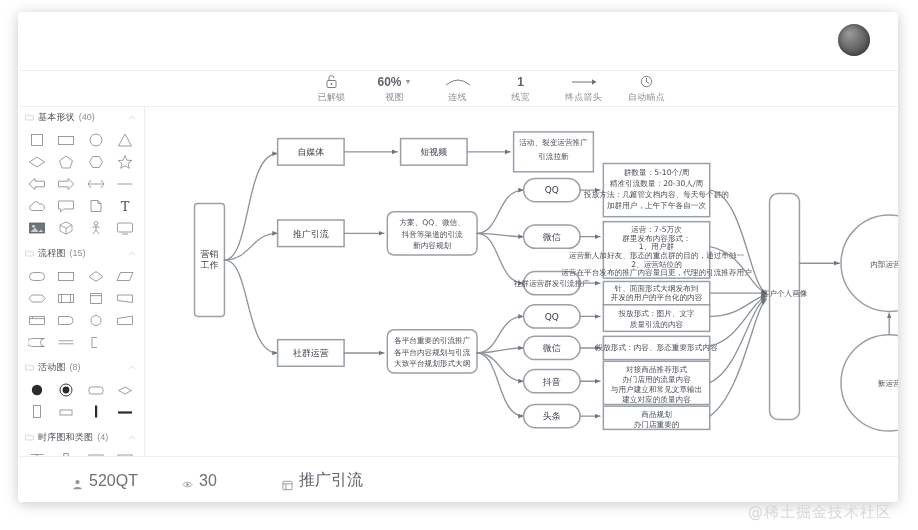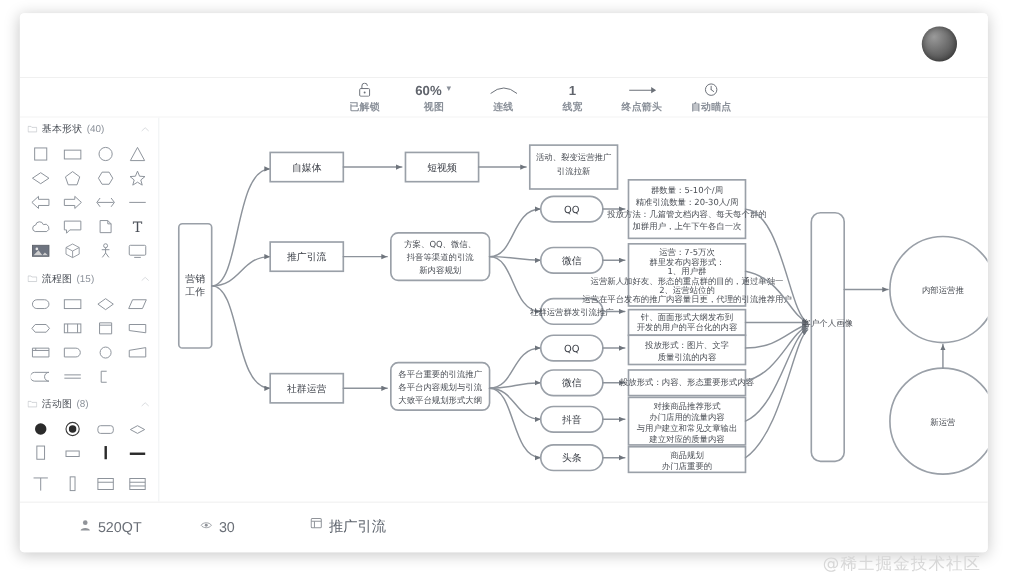--- a/index.html
+++ b/index.html
@@ -24,48 +24,48 @@
           background:radial-gradient(circle at 35% 30%,#9a9a9a 0%,#6d6d6d 45%,#3a3a3a 100%);
           box-shadow:inset 0 0 6px rgba(0,0,0,.4);}
 
   
   .toolbar{position:relative;height:35px;background:#fff;border-bottom:1px solid #f0f0f0;}
   .tools{position:absolute;left:282px;top:0;display:flex;align-items:flex-start;gap:0;}
   .tool{width:63px;display:flex;flex-direction:column;align-items:center;
         padding-top:3px;cursor:pointer;}
   .tool .gl{height:15px;display:flex;align-items:center;justify-content:center;
             font-size:11px;color:#60646c;}
-  .tool .tl{font-size:9px;color:#8a9099;margin-top:2px;letter-spacing:.2px;white-space:nowrap;font-weight:bold;}
+  .tool .tl{font-size:9px;color:#8a9099;margin-top:2px;letter-spacing:.2px;white-space:nowrap;}
   .tool svg{display:block;}
   .zoomval{font-size:12px;color:#60646c;font-weight:bold;}
   .caret{font-size:7px;color:#8a9099;margin-left:3px;}
 
   
-  .body{position:relative;height:349px;display:flex;background:#fff;}
+  .body{position:relative;height:349px;display:flex;background:#fff;gap:32px;}
 
   
   .sidebar{width:126px;flex:0 0 126px;border-right:1px solid #eceef0;
            background:#fff;overflow:hidden;position:relative;}
   .sec-head{display:flex;align-items:center;height:20px;padding:0 8px 0 7px;}
   .folder-ic{width:9px;height:8px;flex:0 0 9px;margin-right:4px;opacity:.5;}
   .sec-title{font-size:9px;color:#4a4f57;letter-spacing:.2px;}
   .sec-count{font-size:9px;color:#8a9099;margin-left:4px;}
   .chev{margin-left:auto;width:8px;height:5px;opacity:.45;}
   .grid{display:grid;grid-template-columns:repeat(4,1fr);gap:0;padding:2px 4px 4px 4px;}
   .cell{height:22px;display:flex;align-items:center;justify-content:center;cursor:pointer;}
   .cell svg{display:block;}
 
   
   .canvas{flex:1;position:relative;background:#fff;overflow:hidden;}
   .canvas svg.diagram{position:absolute;left:0;top:0;}
 
   
   .footer{position:relative;height:46px;background:#fff;border-top:1px solid #f0f0f0;}
   .fitems{position:absolute;left:54px;top:13px;display:flex;align-items:center;}
-  .fitem{display:flex;align-items:flex-start;font-size:13px;color:#6b7078;}
+  .fitem{display:flex;align-items:flex-end;font-size:16px;color:#6b7078;}
   .fitem .fic{width:11px;height:11px;margin-right:6px;opacity:.75;display:block;}
   .fitem.link{color:#5f656e;}
 
   
   .watermark{position:absolute;right:26px;bottom:8px;font-size:15px;color:#d7d7d7;
              letter-spacing:1px;font-family:"DejaVu Sans",sans-serif;}
 
   
   .dtxt{font-size:2.7px;fill:#3d4149;font-family:"DejaVu Sans",sans-serif;}
   .dtxt-s{font-size:2.3px;fill:#4a4e55;font-family:"DejaVu Sans",sans-serif;}
@@ -415,20 +415,30 @@
                 <rect x="7" y="2.5" width="2.2" height="12" fill="#2b2b2b"></rect>
               </svg>
             </div>
           <div class="cell">
               <svg width="18" height="16">
                 <rect x="2" y="7.4" width="14" height="2.2" fill="#2b2b2b"></rect>
               </svg>
             </div>
         </div>
 
+        <div class="sec-head">
+          <svg class="folder-ic" viewBox="0 0 12 10">
+            <path d="M.7 2.2h3.6l1 1.2h5.9v5.5H.7z" fill="none" stroke="#8a9099" stroke-width=".9"></path>
+          </svg>
+          <span class="sec-title">时序图和类图</span>
+          <span class="sec-count">(4)</span>
+          <svg class="chev" viewBox="0 0 10 6">
+            <path d="M1 5 L5 1.3 L9 5" fill="none" stroke="#a0a6ae" stroke-width="1"></path>
+          </svg>
+        </div>
         <div class="grid">
           <div class="cell">
               <svg width="18" height="18">
                 <path d="M2.5 3.5 H15.5 M9 3.5 V15" fill="none" stroke="#8d939b" stroke-width=".9"></path>
               </svg>
             </div>
           <div class="cell">
               <svg width="16" height="18">
                 <rect x="5.8" y="2.5" width="4.4" height="12.5" fill="none" stroke="#8d939b" stroke-width=".9"></rect>
               </svg>

